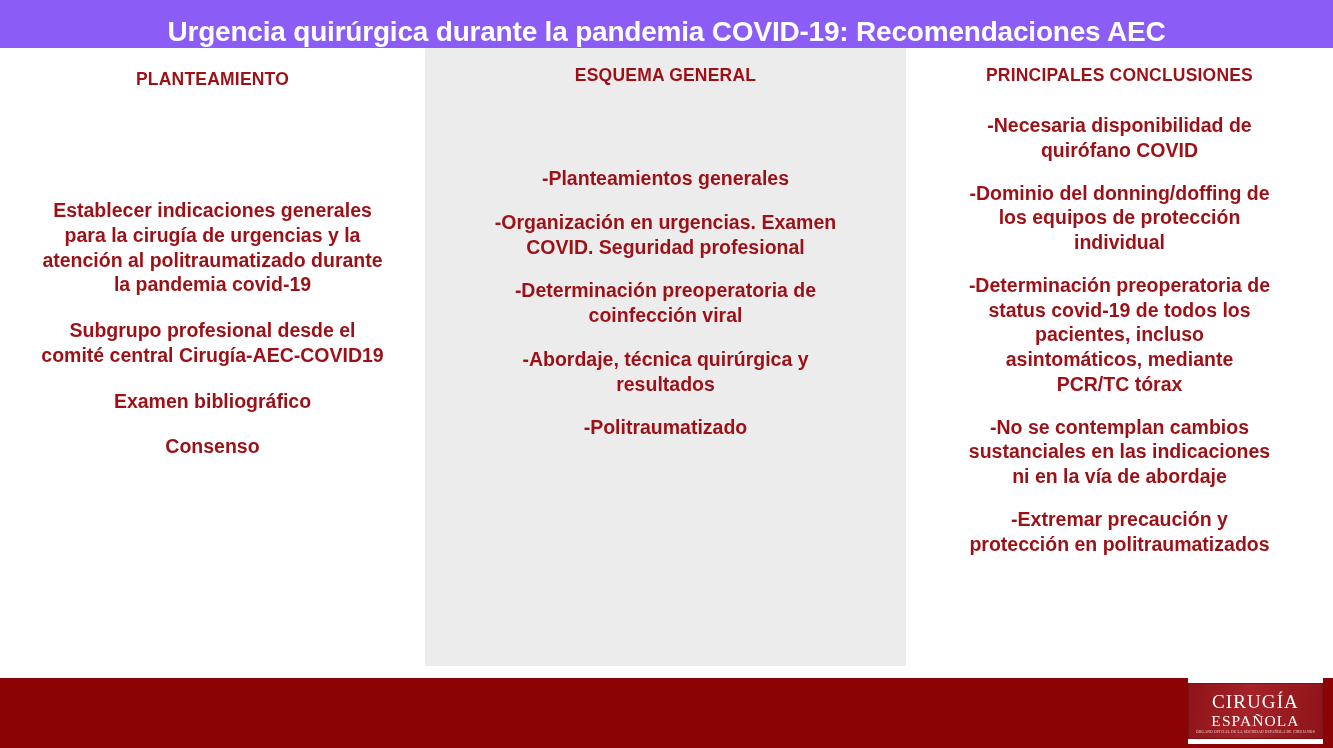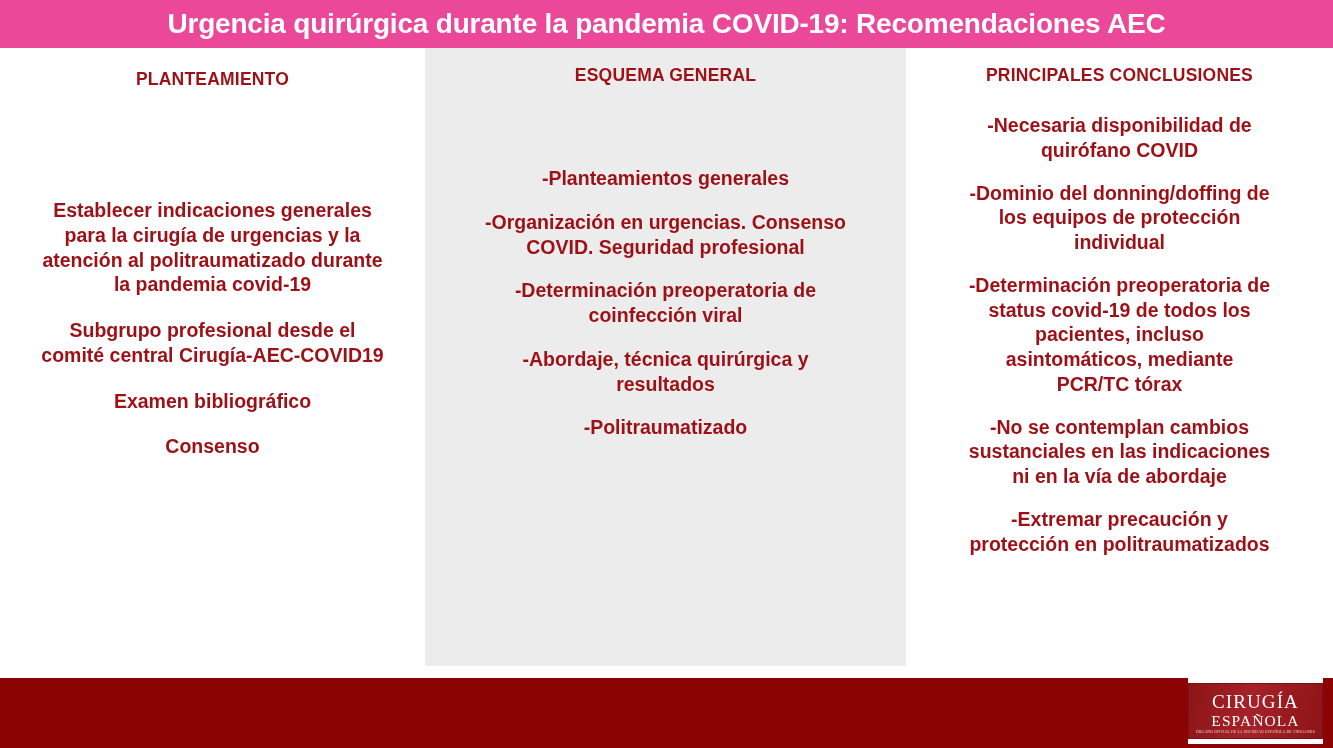--- a/index.html
+++ b/index.html
@@ -20,23 +20,23 @@
     background: #ffffff;
   }
 
   
   .title-bar {
     position: absolute;
     left: 0;
     top: 0;
     width: 1333px;
     height: 48px;
-    background: #ec4899;
-    display: flex;
-    align-items: center;
+    background: #8b5cf6;
+    display: flex;
+    align-items: flex-end;
     justify-content: center;
   }
   .title-text {
     color: #ffffff;
     font-size: 28px;
     font-weight: bold;
     letter-spacing: -0.2px;
     white-space: nowrap;
     text-align: center;
   }
@@ -182,21 +182,21 @@
         <div class="bullet">Subgrupo profesional desde el comité central Cirugía-AEC-COVID19</div>
         <div class="bullet">Examen bibliográfico</div>
         <div class="bullet">Consenso</div>
       </div>
     </div>
 
     <div class="col col-center">
       <div class="col-heading">ESQUEMA GENERAL</div>
       <div class="col-body">
         <div class="bullet">-Planteamientos generales</div>
-        <div class="bullet">-Organización en urgencias. Consenso COVID. Seguridad profesional</div>
+        <div class="bullet">-Organización en urgencias. Examen COVID. Seguridad profesional</div>
         <div class="bullet">-Determinación preoperatoria de coinfección viral</div>
         <div class="bullet">-Abordaje, técnica quirúrgica y resultados</div>
         <div class="bullet">-Politraumatizado</div>
       </div>
     </div>
 
     <div class="col col-right">
       <div class="col-heading">PRINCIPALES CONCLUSIONES</div>
       <div class="col-body">
         <div class="bullet">-Necesaria disponibilidad de quirófano COVID</div>

